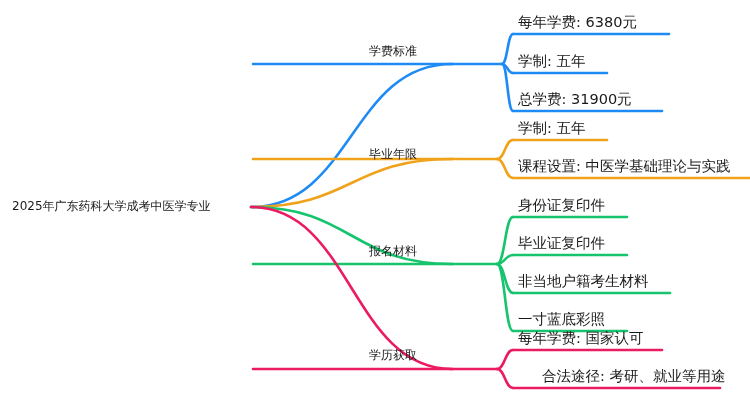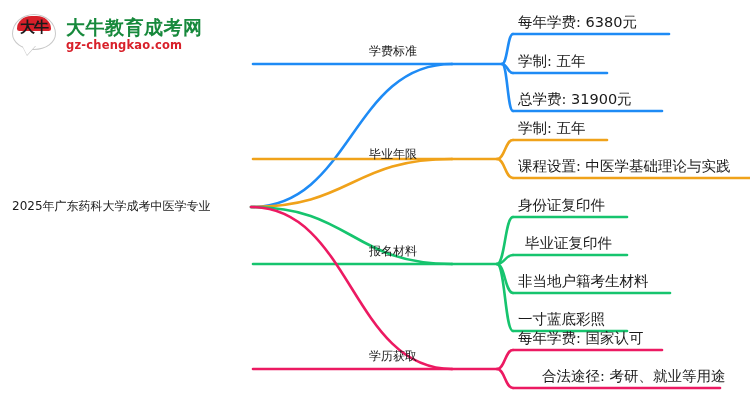--- a/index.html
+++ b/index.html
@@ -102,32 +102,20 @@
   }
   .root-label { font-size: 12px; }
   .branch-label { font-size: 12px; }
   .leaf-label { font-size: 14.5px; }
 </style>
 </head>
 <body>
 
 <div id="stage">
 
-  <div id="logo">
-    <div class="logo-mark">
-      <div class="logo-bubble"></div>
-      <div class="logo-tail"></div>
-      <div class="logo-arc"></div>
-      <div class="logo-cn">大牛</div>
-    </div>
-    <div class="logo-text">
-      <div class="logo-title">大牛教育成考网</div>
-      <div class="logo-sub">gz-chengkao.com</div>
-    </div>
-  </div>
 
   <svg id="map-svg" width="750" height="410">
       <path d="M 251 207 C 351.5 207, 351.5 64, 452 64" fill="none" stroke="#1e8bf5" stroke-width="2.6" stroke-linecap="round"></path>
       <path d="M 253 64 L 452 64" fill="none" stroke="#1e8bf5" stroke-width="2.6" stroke-linecap="round"></path>
       <path d="M 452 64 L 502 64" fill="none" stroke="#1e8bf5" stroke-width="2.6" stroke-linecap="round"></path>
       <path d="M 502 64 C 507.5 64, 507.5 34, 513 34" fill="none" stroke="#1e8bf5" stroke-width="2.6" stroke-linecap="round"></path>
       <path d="M 513 34 L 669 34" fill="none" stroke="#1e8bf5" stroke-width="2.6" stroke-linecap="round"></path>
       <path d="M 502 64 C 507.5 64, 507.5 73, 513 73" fill="none" stroke="#1e8bf5" stroke-width="2.6" stroke-linecap="round"></path>
       <path d="M 513 73 L 607 73" fill="none" stroke="#1e8bf5" stroke-width="2.6" stroke-linecap="round"></path>
       <path d="M 502 64 C 507.5 64, 507.5 111, 513 111" fill="none" stroke="#1e8bf5" stroke-width="2.6" stroke-linecap="round"></path>
@@ -164,21 +152,21 @@
   <div id="labels">
       <div class="node-label branch-label" style="left: 369px; top: 45px;">学费标准</div>
       <div class="node-label leaf-label" style="left: 518px; top: 15px; text-align: center;">每年学费: 6380元</div>
       <div class="node-label leaf-label" style="left: 518px; top: 54px;">学制: 五年</div>
       <div class="node-label leaf-label" style="left: 518px; top: 92px;">总学费: 31900元</div>
       <div class="node-label branch-label" style="left: 369px; top: 148px;">毕业年限</div>
       <div class="node-label leaf-label" style="left: 518px; top: 121px;">学制: 五年</div>
       <div class="node-label leaf-label" style="left: 518px; top: 159px;">课程设置: 中医学基础理论与实践</div>
       <div class="node-label branch-label" style="left: 369px; top: 245px;">报名材料</div>
       <div class="node-label leaf-label" style="left: 518px; top: 198px;">身份证复印件</div>
-      <div class="node-label leaf-label" style="left: 518px; top: 236px; margin-left: 7px;">毕业证复印件</div>
+      <div class="node-label leaf-label" style="left: 518px; top: 236px;">毕业证复印件</div>
       <div class="node-label leaf-label" style="left: 518px; top: 274px;">非当地户籍考生材料</div>
       <div class="node-label leaf-label" style="left: 518px; top: 312px;">一寸蓝底彩照</div>
-      <div class="node-label branch-label" style="left: 369px; top: 350px;">学历获取</div>
+      <div class="node-label branch-label" style="left: 369px; top: 350px; font-family: Liberation Mono, monospace;">学历获取</div>
       <div class="node-label leaf-label" style="left: 518px; top: 331px;">每年学费: 国家认可</div>
       <div class="node-label leaf-label" style="left: 518px; top: 369px; margin-left: 24px;">合法途径: 考研、就业等用途</div>
     </div>
 
 </div>
 
 </body></html>

